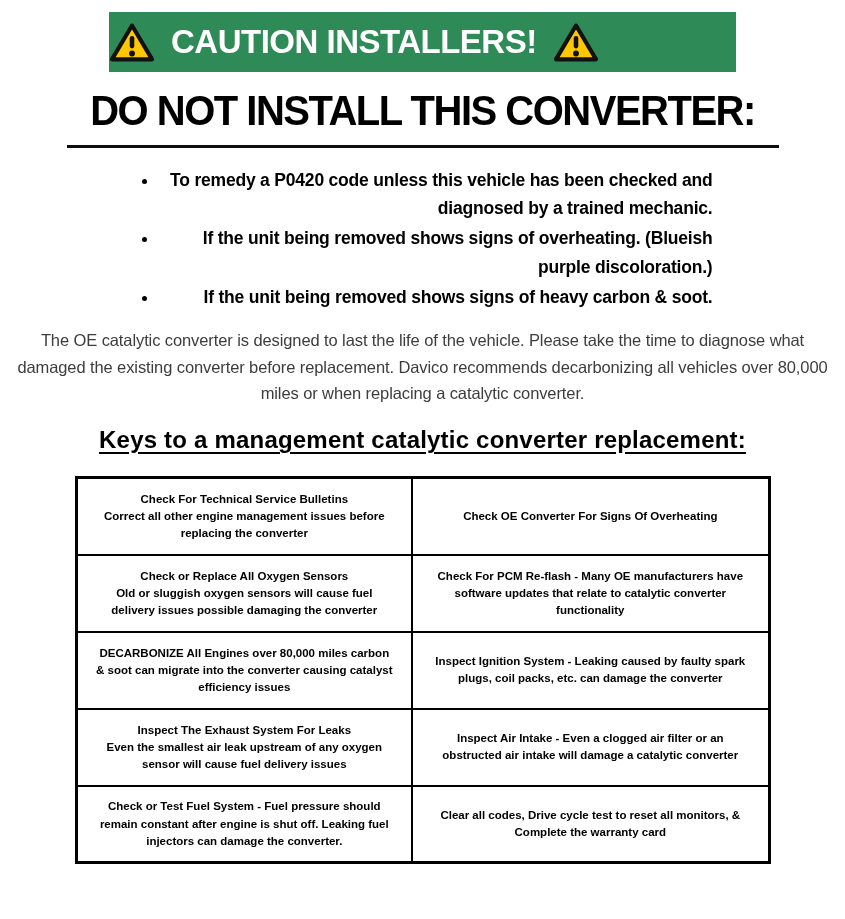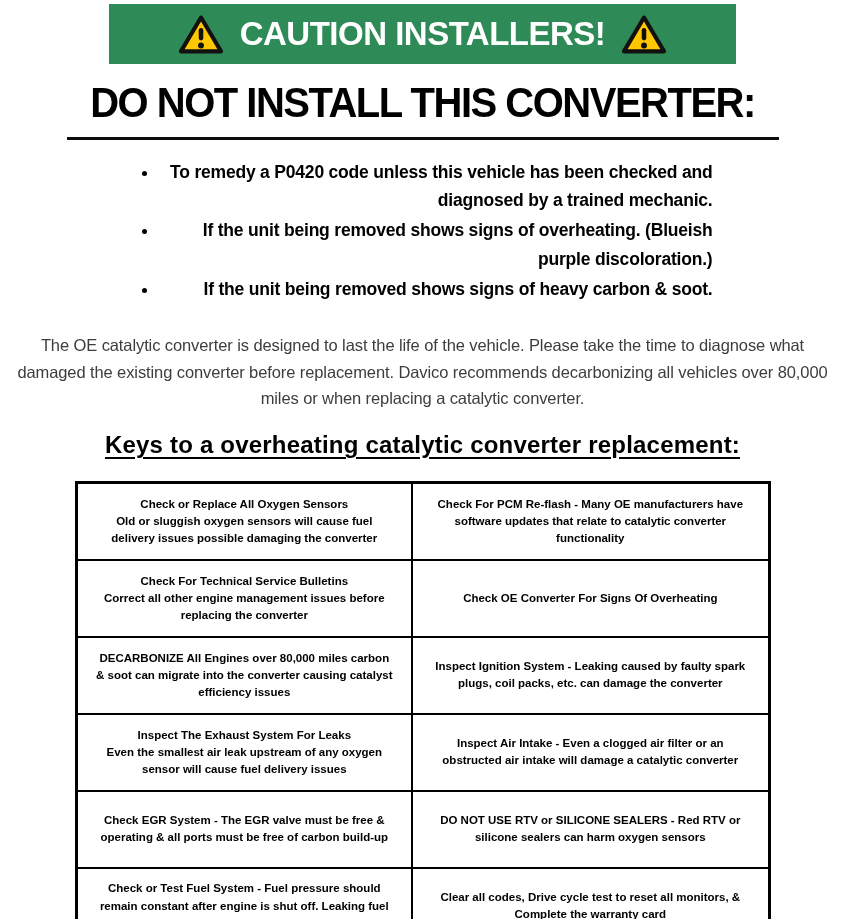--- a/index.html
+++ b/index.html
@@ -10,25 +10,24 @@
     background: #ffffff;
     font-family: "Liberation Sans", sans-serif;
     color: #000;
     overflow: hidden;
   }
 
   
   .banner {
     width: 627px;
     height: 60px;
-    margin: 4px auto 0 auto;
+    margin: 12px auto 0 auto;
     background: #2e8b57;
     display: flex;
     align-items: center;
-    justify-content: center;
     gap: 16px;
   }
   .banner-text {
     color: #ffffff;
     font-weight: bold;
     font-size: 33px;
     letter-spacing: -0.5px;
     white-space: nowrap;
   }
   .warn-icon { display: flex; align-items: center; }
@@ -62,21 +61,21 @@
     font-weight: bold;
     font-size: 17.5px;
     line-height: 1.62;
     letter-spacing: -0.2px;
   }
   .bullets li { margin-bottom: 2px; }
 
   
   .paragraph {
     width: 824px;
-    margin: 29px auto 0 auto;
+    margin: 16px auto 0 auto;
     text-align: center;
     font-size: 16.5px;
     line-height: 1.6;
     color: #3d3d3d;
     letter-spacing: -0.1px;
   }
 
   
   .sub-heading {
     margin: 20px auto 0 auto;
@@ -137,50 +136,46 @@
 <div class="bullets-wrap">
   <ul class="bullets">
     <li>To remedy a P0420 code unless this vehicle has been checked and diagnosed by a trained mechanic.</li>
     <li>If the unit being removed shows signs of overheating. (Blueish purple discoloration.)</li>
     <li>If the unit being removed shows signs of heavy carbon &amp; soot.</li>
   </ul>
 </div>
 
 <div class="paragraph">The OE catalytic converter is designed to last the life of the vehicle. Please take the time to diagnose what damaged the existing converter before replacement. Davico recommends decarbonizing all vehicles over 80,000 miles or when replacing a catalytic converter.</div>
 
-<div class="sub-heading">Keys to a overheating catalytic converter replacement:</div>
+<div class="sub-heading">Keys to a management catalytic converter replacement:</div>
 
 <table class="keys-table">
   <colgroup>
       <col class="left-col">
       <col class="right-col">
     </colgroup>
   <tbody>
     <tr>
+      <td>Check For Technical Service Bulletins
+Correct all other engine management issues before replacing the converter</td>
+      <td>Check OE Converter For Signs Of Overheating</td>
+    </tr>
+    <tr>
       <td>Check or Replace All Oxygen Sensors
 Old or sluggish oxygen sensors will cause fuel delivery issues possible damaging the converter</td>
       <td>Check For PCM Re-flash - Many OE manufacturers have software updates that relate to catalytic converter functionality</td>
-    </tr>
-    <tr>
-      <td>Check For Technical Service Bulletins
-Correct all other engine management issues before replacing the converter</td>
-      <td>Check OE Converter For Signs Of Overheating</td>
     </tr>
     <tr>
       <td>DECARBONIZE All Engines over 80,000 miles carbon &amp; soot can migrate into the converter causing catalyst efficiency issues</td>
       <td>Inspect Ignition System - Leaking caused by faulty spark plugs, coil packs, etc. can damage the converter</td>
     </tr>
     <tr>
       <td>Inspect The Exhaust System For Leaks
 Even the smallest air leak upstream of any oxygen sensor will cause fuel delivery issues</td>
       <td>Inspect Air Intake - Even a clogged air filter or an obstructed air intake will damage a catalytic converter</td>
     </tr>
     <tr>
-      <td>Check EGR System - The EGR valve must be free &amp; operating &amp; all ports must be free of carbon build-up</td>
-      <td>DO NOT USE RTV or SILICONE SEALERS - Red RTV or silicone sealers can harm oxygen sensors</td>
-    </tr>
-    <tr>
       <td>Check or Test Fuel System - Fuel pressure should remain constant after engine is shut off.  Leaking fuel injectors can damage the converter.</td>
       <td>Clear all codes,  Drive cycle test to reset all monitors, &amp;
 Complete the warranty card</td>
     </tr>
   </tbody>
 </table>
 
 </body></html>

